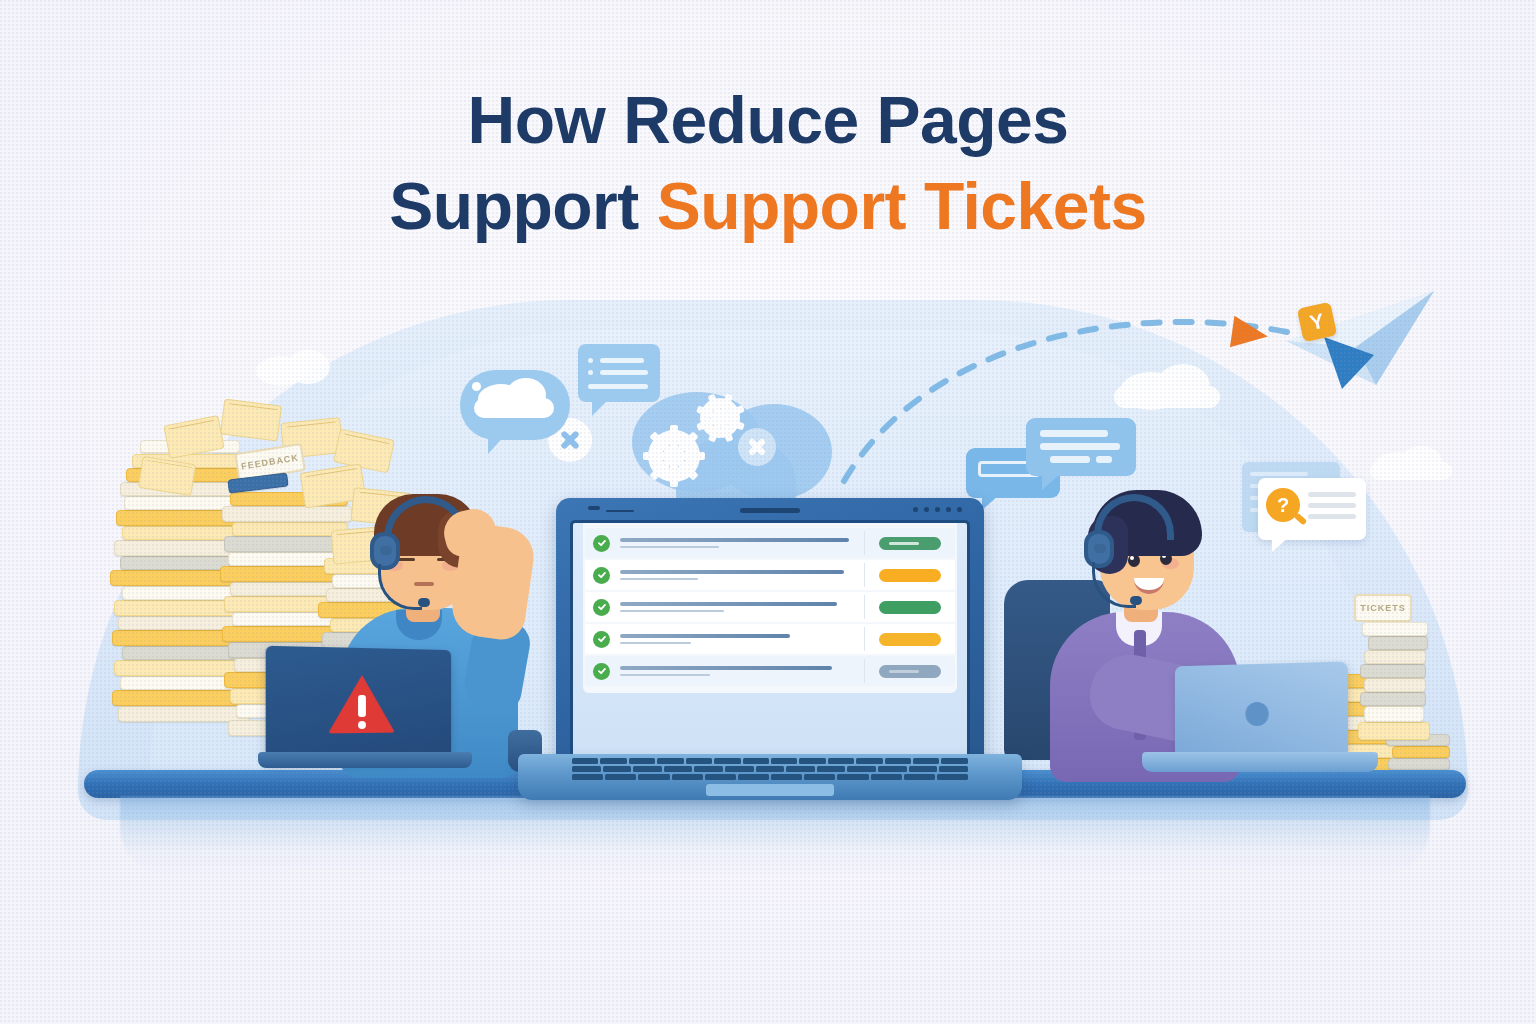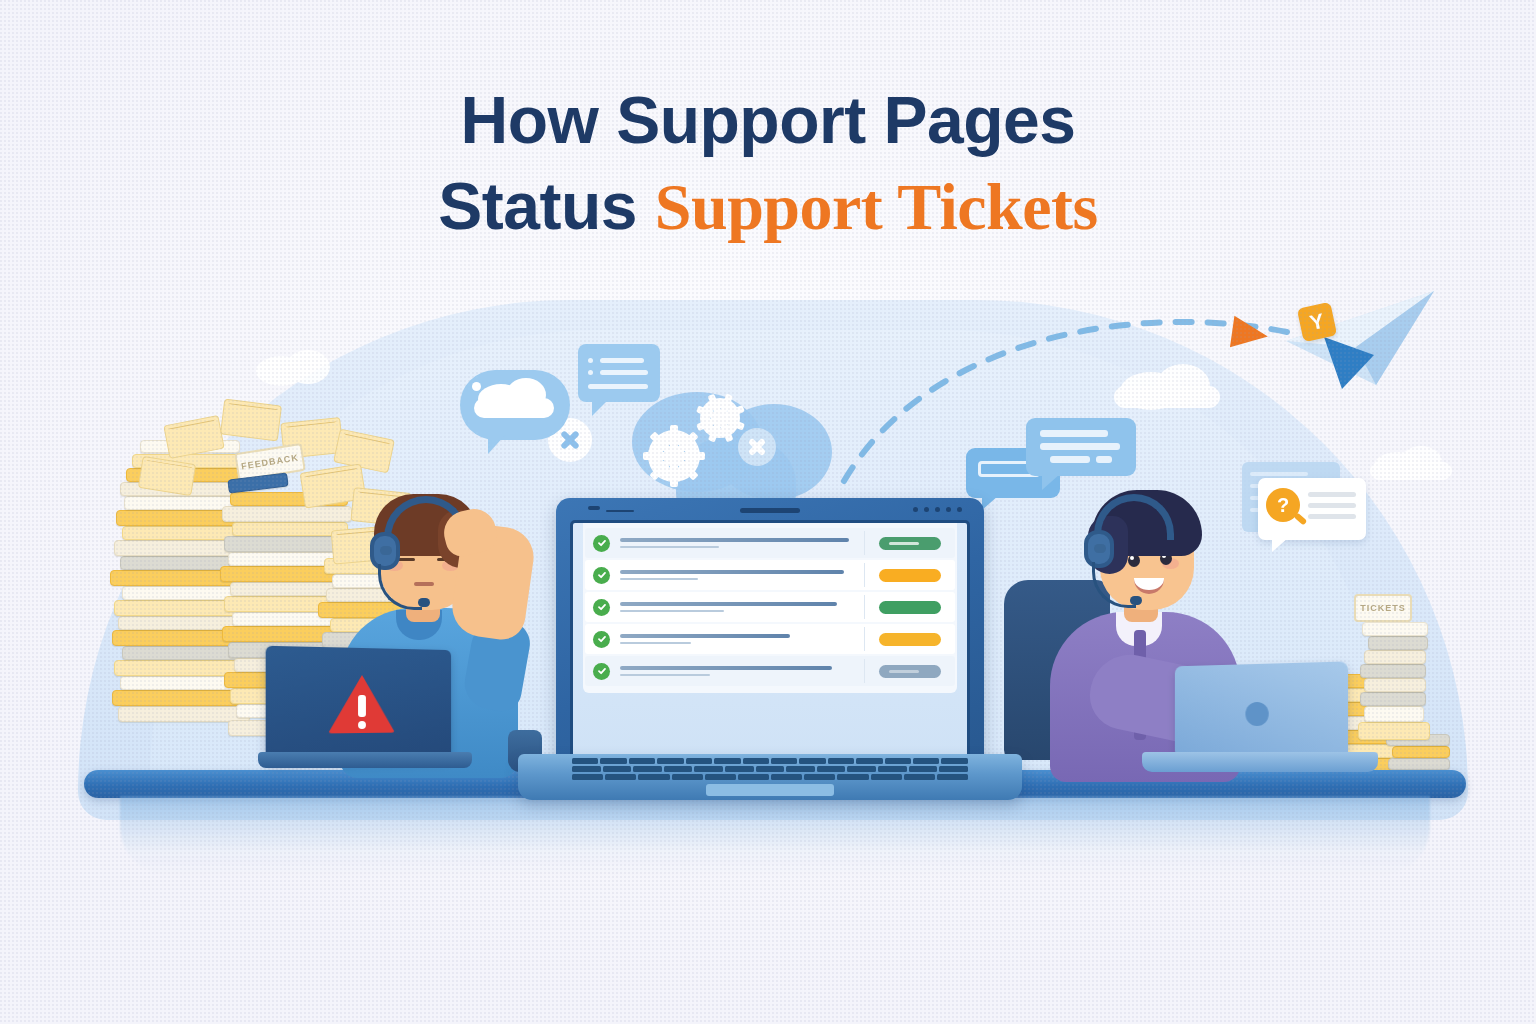--- a/index.html
+++ b/index.html
@@ -27,21 +27,21 @@
 
   
   #title-block {
     position:absolute; left:0; top:78px; width:1536px; text-align:center; z-index:40;
   }
   .title-line {
     font-size:66px; font-weight:bold; color:#1e3a66;
     letter-spacing:-0.5px; line-height:1.30;
     font-family:"Liberation Sans", sans-serif;
   }
-  .accent { color:#ee7722;font-family:Liberation Serif, serif; }
+  .accent { color:#ee7722; }
 
   
   #backdrop {
     position:absolute; left:78px; top:300px; width:1390px; height:520px;
     background:linear-gradient(180deg,#e3eefb 0%, #dbe9fa 45%, #cfe2f7 100%);
     border-radius:700px 700px 40px 40px;
     opacity:.92;
   }
   #backdrop-inner {
     position:absolute; left:150px; top:330px; width:1240px; height:470px;
@@ -787,18 +787,18 @@
             <i></i>
             <i></i>
             <i></i>
           </div>
       </div>
       <div id="trackpad"></div>
     </div>
   </div>
 
   <div id="title-block">
-    <div class="title-line">How Support Pages</div>
-    <div class="title-line"><span>Status </span><span class="accent">Support Tickets</span></div>
+    <div class="title-line">How Reduce Pages</div>
+    <div class="title-line"><span>Support </span><span class="accent">Support Tickets</span></div>
   </div>
 
   <div id="texture"></div>
 </div>
 
 </body></html>

